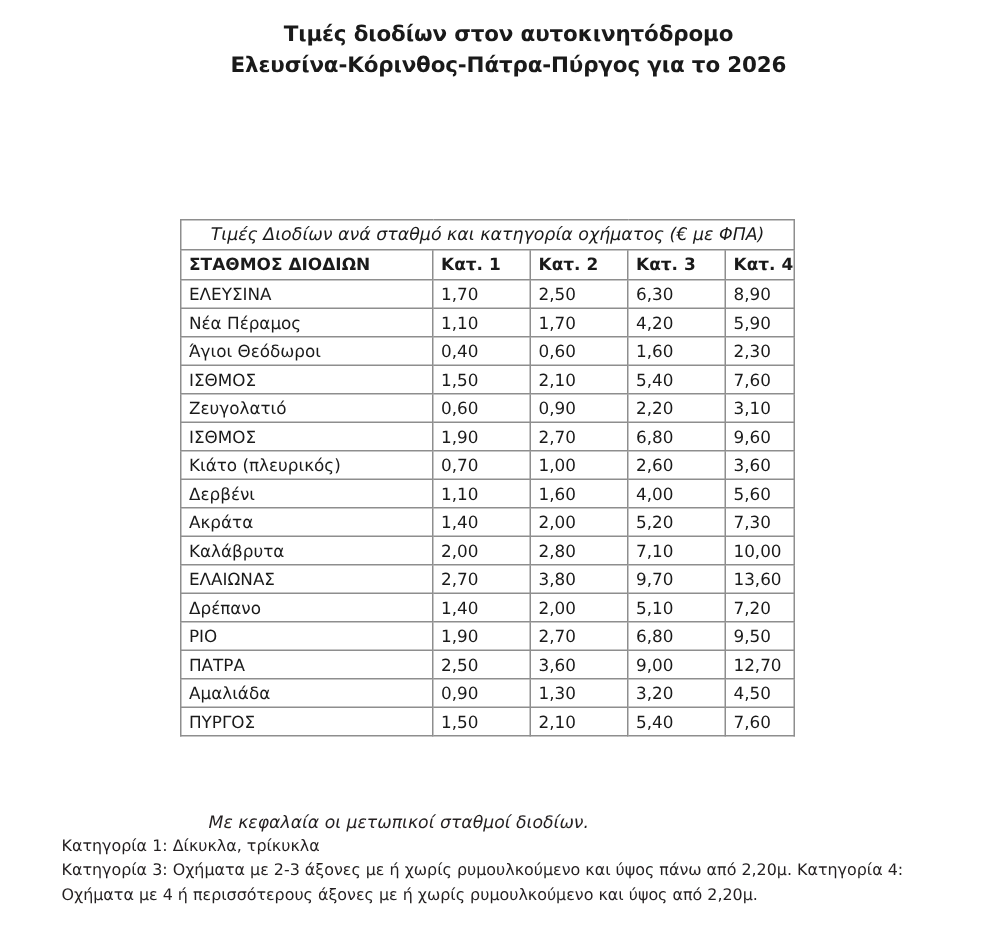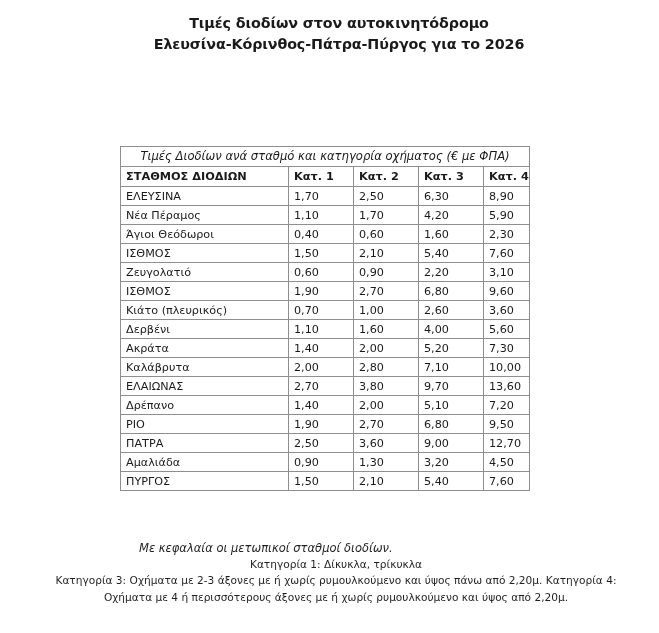--- a/index.html
+++ b/index.html
@@ -104,21 +104,21 @@
   
   .legend {
     position: absolute;
     left: 41px;
     top: 556px;
     width: 590px;
     font-size: 10.6px;
     line-height: 16.4px;
     color: #231f20;
   }
-  .legend .line { display: block; text-align: center; }
+  .legend .line { display: block; }
 </style>
 </head>
 <body>
 
 <div class="page">
 
   <div class="doc-title">
     <span class="line">Τιμές διοδίων στον αυτοκινητόδρομο</span>
     <span class="line">Ελευσίνα-Κόρινθος-Πάτρα-Πύργος για το 2026</span>
   </div>

